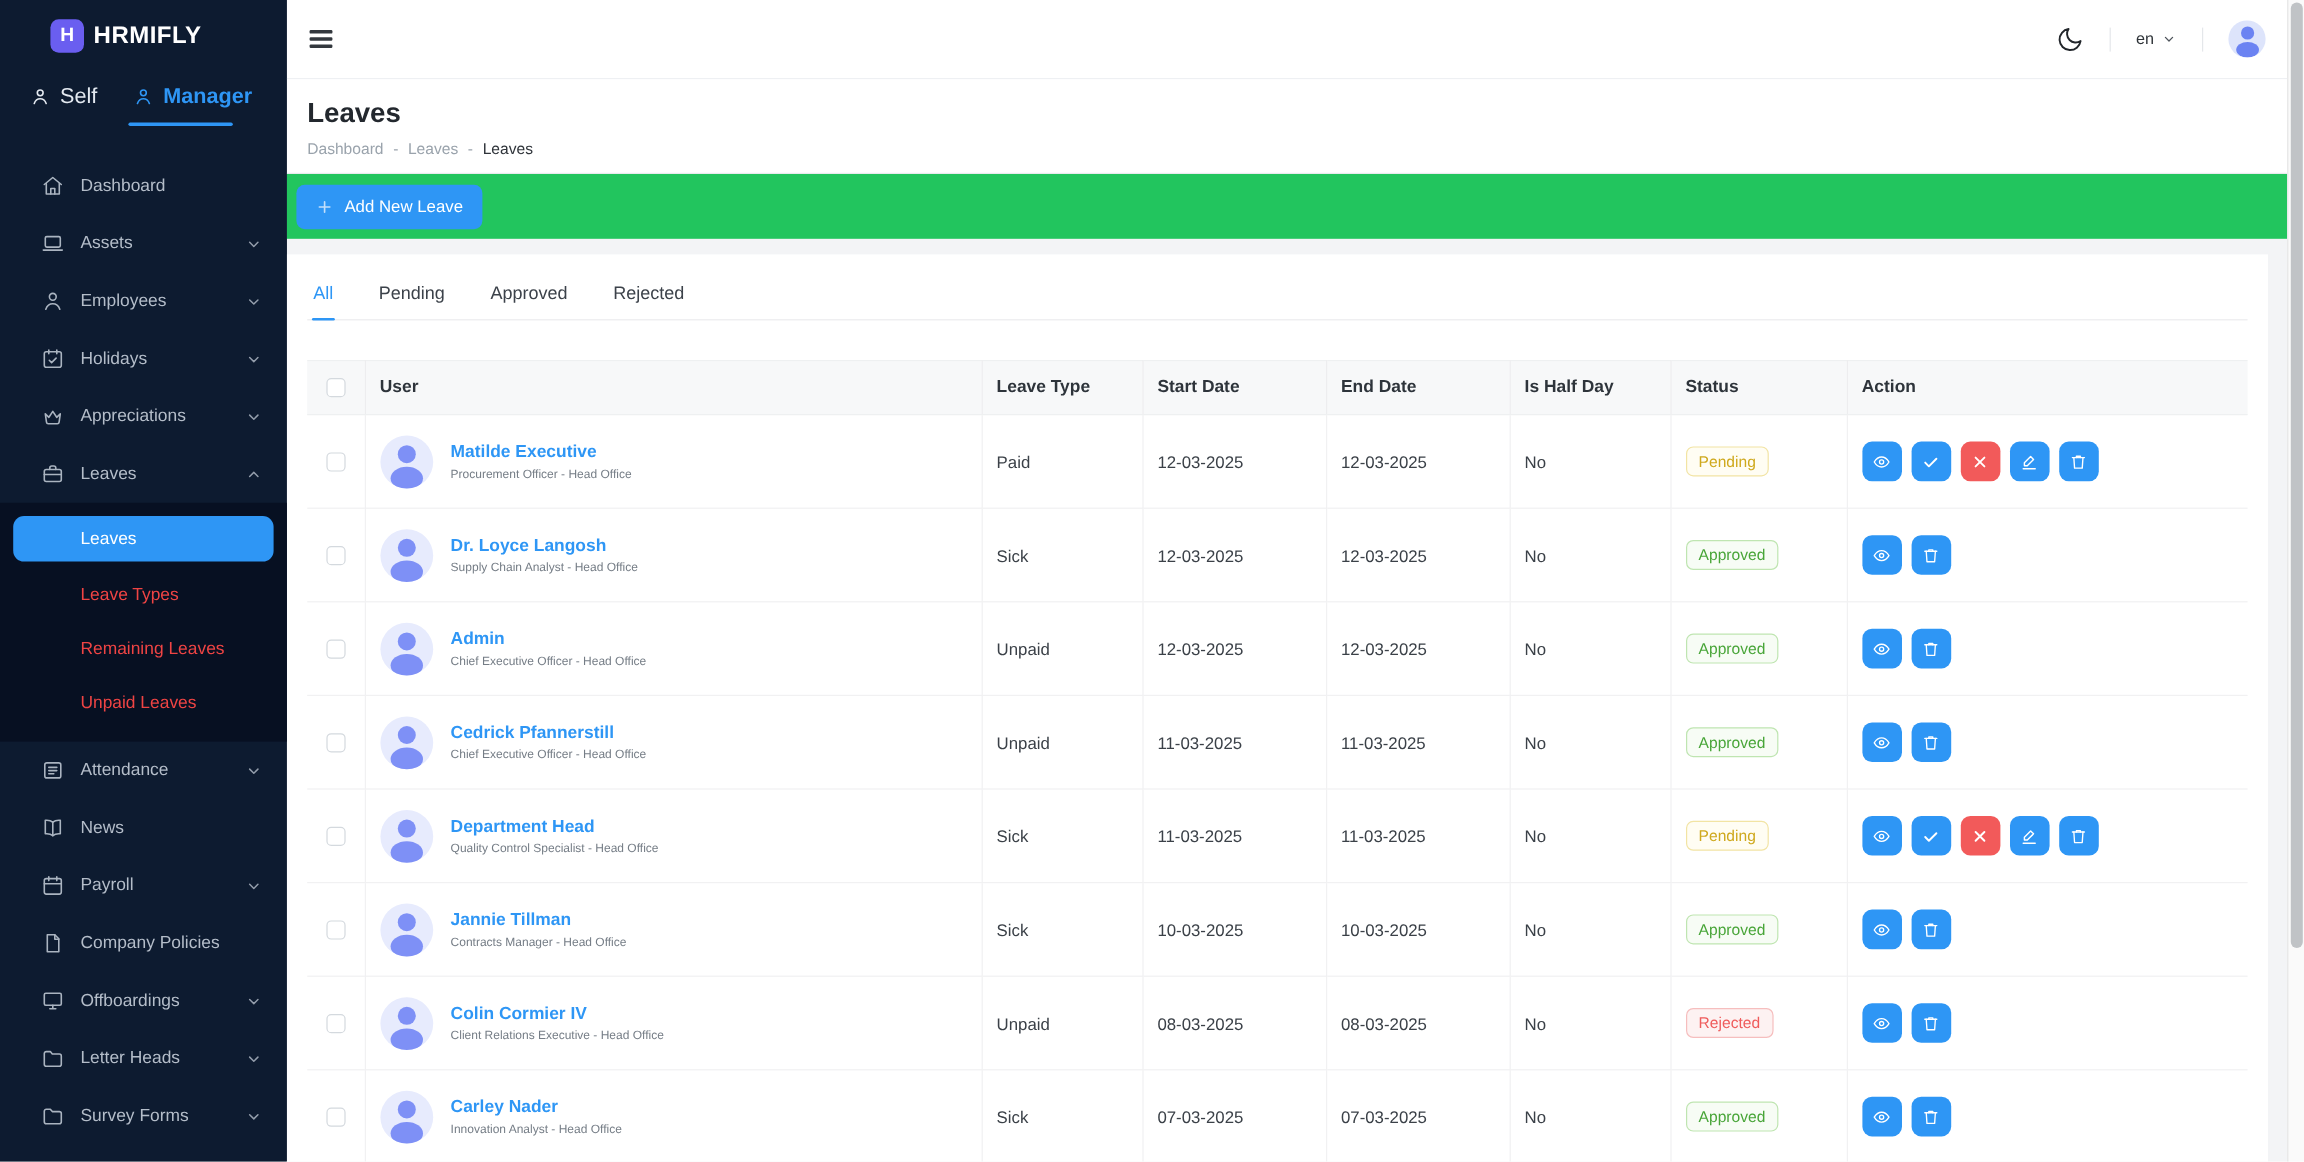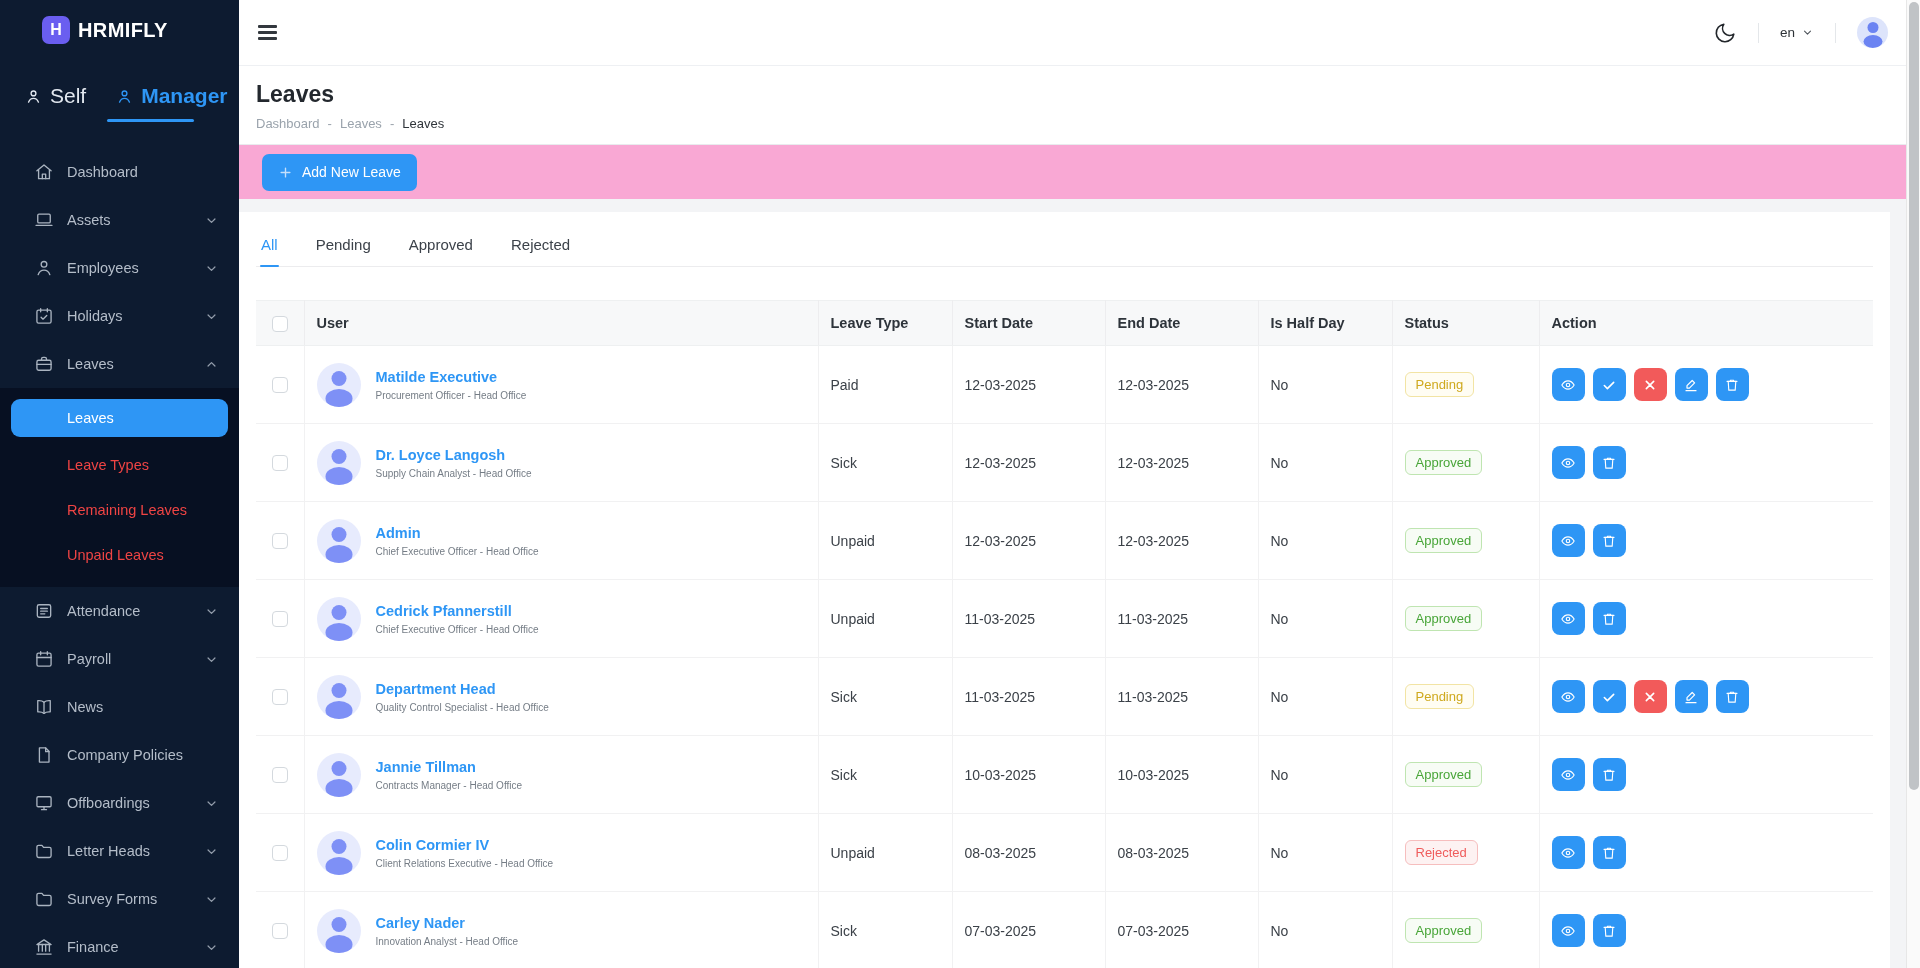--- a/index.html
+++ b/index.html
@@ -17,21 +17,21 @@
     background:#0d1b30; color:#b4bdc9; z-index:5;
   }
   .logo-row { display:flex; align-items:center; gap:8px; padding:16px 0 0 42px; }
   .logo-box {
     width:28px; height:28px; border-radius:7px; background:#6a5ef0;
     color:#fff; font-weight:bold; font-size:16px;
     display:flex; align-items:center; justify-content:center;
   }
   .brand-name { color:#fff; font-weight:800; font-size:20px; letter-spacing:.4px; }
   .side-tabs { position:relative; display:flex; gap:30px; padding:26px 0 14px 25px; }
-  .side-tab { display:flex; align-items:center; gap:8px; font-size:21px; color:#e3e9f0; cursor:pointer;margin-top:14px; }
+  .side-tab { display:flex; align-items:center; gap:8px; font-size:18px; color:#e3e9f0; cursor:pointer; }
   .side-tab .tab-ic { width:17px; height:17px; }
   .side-tab.active { color:#2e96f5; font-weight:700; }
   .tab-underline { position:absolute; left:107px; bottom:0; width:87px; height:3px; background:#2e96f5; border-radius:2px; }
 
   .side-nav { margin-top:26px; font-size:14.5px; }
   .nav-item { display:flex; align-items:center; height:48px; padding:0 20px 0 34px; cursor:pointer; color:#b4bdc9; }
   .nav-icon { width:20px; height:20px; margin-right:13px; color:#aab4c0; flex:0 0 auto; }
   .nav-label { flex:1; }
   .nav-chevron { width:15px; height:15px; color:#939dab; }
   .submenu { background:#071022; padding:7px 0 10px; }
@@ -59,21 +59,21 @@
   .avatar-sm { width:31px; height:31px; border-radius:50%; background:#dde4fb; position:relative; overflow:hidden; cursor:pointer; }
   .avatar-sm::before { content:""; position:absolute; top:5px; left:50%; transform:translateX(-50%); width:11px; height:11px; border-radius:50%; background:#6b83f2; }
   .avatar-sm::after  { content:""; position:absolute; top:18px; left:50%; transform:translateX(-50%); width:19px; height:13px; border-radius:50%; background:#6b83f2; }
 
   .page-header { background:#fff; padding:15px 17px 13px; border-bottom:1px solid #e9ebee; flex:0 0 auto; }
   .page-title { margin:0 0 8px; font-size:23px; font-weight:700; color:#23282e; }
   .breadcrumb { display:flex; gap:8px; font-size:13px; color:#9aa3ac; }
   .crumb { cursor:pointer; }
   .crumb.current { color:#2f343a; cursor:default; }
 
-  .toolbar { background:#f9a8d4; height:54px; display:flex; align-items:center; justify-content:space-between; padding:0 21px 0 23px; flex:0 0 auto; }
+  .toolbar { background:#22c55e; height:54px; display:flex; align-items:center; justify-content:space-between; padding:0 21px 0 8px; flex:0 0 auto; }
   .btn-add {
     background:#2e96f5; color:#fff; border:none; border-radius:7px;
     height:37px; padding:0 16px; font-size:14px; font-family:inherit;
     display:flex; align-items:center; gap:9px; cursor:pointer;
   }
   .btn-add .plus { width:15px; height:15px; color:#c4dffb; }
   .filters { display:flex; gap:18px; }
   .select-box {
     width:308px; height:35px; border:1px solid #d9dce0; border-radius:7px; background:#fff;
     display:flex; align-items:center; justify-content:space-between;
@@ -209,20 +209,33 @@
         <span class="nav-label">Holidays</span>
         <span class="nav-chevron">
           <svg viewBox="0 0 24 24" fill="none" stroke="currentColor" stroke-width="2" stroke-linecap="round" stroke-linejoin="round" style="width:100%;height:100%">
             <path d="M6.5 9.5l5.5 5.5 5.5-5.5"></path>
           </svg>
         </span>
       </div>
       <div class="nav-item">
         <span class="nav-icon">
           <svg viewBox="0 0 24 24" fill="none" stroke="currentColor" stroke-width="1.6" stroke-linecap="round" stroke-linejoin="round" style="width:100%;height:100%">
+            <path d="M4.5 9.5l3.6 3.4L12 7l3.9 5.9 3.6-3.4-1.2 8.2a1.8 1.8 0 0 1-1.8 1.6H7.5a1.8 1.8 0 0 1-1.8-1.6z"></path>
+          </svg>
+        </span>
+        <span class="nav-label">Appreciations</span>
+        <span class="nav-chevron">
+          <svg viewBox="0 0 24 24" fill="none" stroke="currentColor" stroke-width="2" stroke-linecap="round" stroke-linejoin="round" style="width:100%;height:100%">
+            <path d="M6.5 9.5l5.5 5.5 5.5-5.5"></path>
+          </svg>
+        </span>
+      </div>
+      <div class="nav-item">
+        <span class="nav-icon">
+          <svg viewBox="0 0 24 24" fill="none" stroke="currentColor" stroke-width="1.6" stroke-linecap="round" stroke-linejoin="round" style="width:100%;height:100%">
             <rect x="3.5" y="7.5" width="17" height="12" rx="2"></rect>
             <path d="M9 7.5V6a2 2 0 0 1 2-2h2a2 2 0 0 1 2 2v1.5"></path>
             <path d="M3.5 12.5h17"></path>
           </svg>
         </span>
         <span class="nav-label">Leaves</span>
         <span class="nav-chevron">
           <svg viewBox="0 0 24 24" fill="none" stroke="currentColor" stroke-width="2" stroke-linecap="round" stroke-linejoin="round" style="width:100%;height:100%">
             <path d="M6.5 14.5L12 9l5.5 5.5"></path>
           </svg>
@@ -244,39 +257,39 @@
         <span class="nav-label">Attendance</span>
         <span class="nav-chevron">
           <svg viewBox="0 0 24 24" fill="none" stroke="currentColor" stroke-width="2" stroke-linecap="round" stroke-linejoin="round" style="width:100%;height:100%">
             <path d="M6.5 9.5l5.5 5.5 5.5-5.5"></path>
           </svg>
         </span>
       </div>
       <div class="nav-item">
         <span class="nav-icon">
           <svg viewBox="0 0 24 24" fill="none" stroke="currentColor" stroke-width="1.6" stroke-linecap="round" stroke-linejoin="round" style="width:100%;height:100%">
+            <path d="M12 6.2C10.5 4.9 8.6 4.3 6 4.3h-1.5v13.5H6c2.6 0 4.5.6 6 1.9 1.5-1.3 3.4-1.9 6-1.9h1.5V4.3H18c-2.6 0-4.5.6-6 1.9z"></path>
+            <path d="M12 6.2v13.5"></path>
+          </svg>
+        </span>
+        <span class="nav-label">News</span>
+      </div>
+      <div class="nav-item">
+        <span class="nav-icon">
+          <svg viewBox="0 0 24 24" fill="none" stroke="currentColor" stroke-width="1.6" stroke-linecap="round" stroke-linejoin="round" style="width:100%;height:100%">
             <rect x="3.5" y="5" width="17" height="15.5" rx="2"></rect>
             <path d="M8 3.2V7M16 3.2V7M3.5 10.2h17"></path>
           </svg>
         </span>
         <span class="nav-label">Payroll</span>
         <span class="nav-chevron">
           <svg viewBox="0 0 24 24" fill="none" stroke="currentColor" stroke-width="2" stroke-linecap="round" stroke-linejoin="round" style="width:100%;height:100%">
             <path d="M6.5 9.5l5.5 5.5 5.5-5.5"></path>
           </svg>
         </span>
-      </div>
-      <div class="nav-item">
-        <span class="nav-icon">
-          <svg viewBox="0 0 24 24" fill="none" stroke="currentColor" stroke-width="1.6" stroke-linecap="round" stroke-linejoin="round" style="width:100%;height:100%">
-            <path d="M12 6.2C10.5 4.9 8.6 4.3 6 4.3h-1.5v13.5H6c2.6 0 4.5.6 6 1.9 1.5-1.3 3.4-1.9 6-1.9h1.5V4.3H18c-2.6 0-4.5.6-6 1.9z"></path>
-            <path d="M12 6.2v13.5"></path>
-          </svg>
-        </span>
-        <span class="nav-label">News</span>
       </div>
       <div class="nav-item">
         <span class="nav-icon">
           <svg viewBox="0 0 24 24" fill="none" stroke="currentColor" stroke-width="1.6" stroke-linecap="round" stroke-linejoin="round" style="width:100%;height:100%">
             <path d="M6.5 3.5h7.5l4 4v13H6.5z"></path>
             <path d="M14 3.5V8h4"></path>
           </svg>
         </span>
         <span class="nav-label">Company Policies</span>
       </div>

